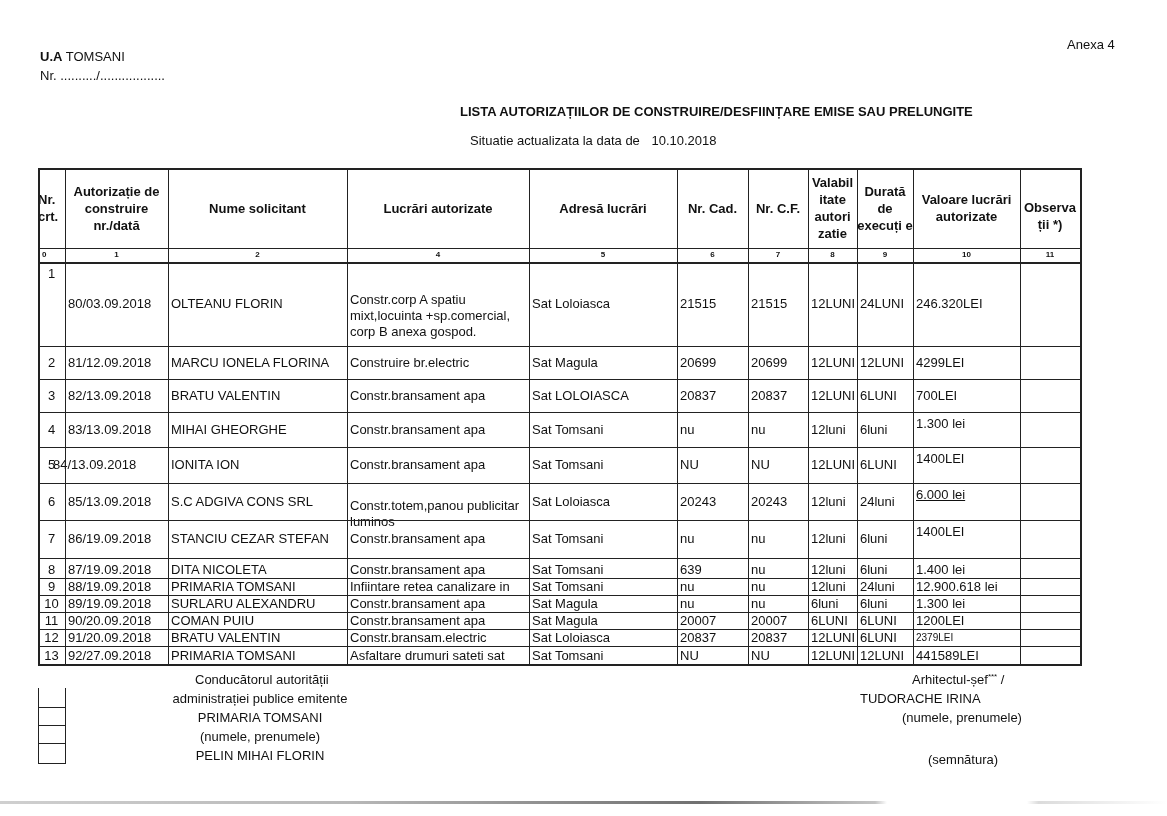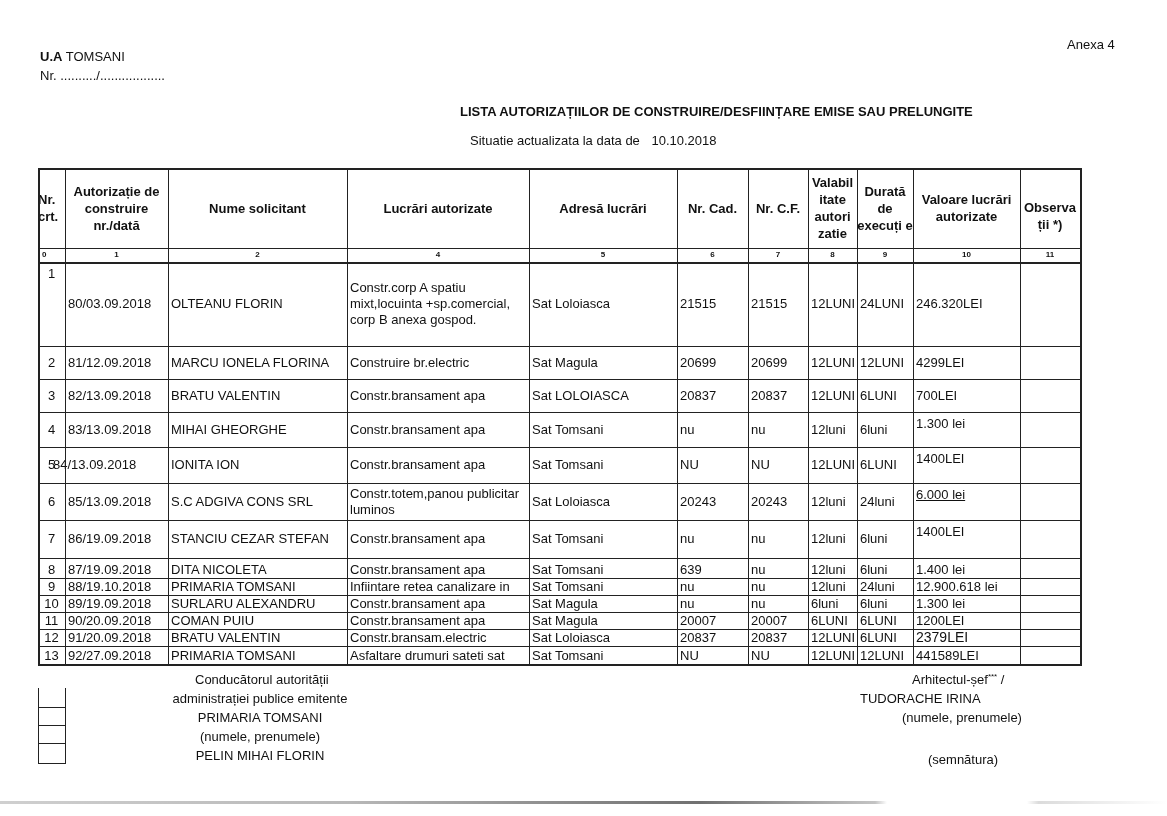--- a/index.html
+++ b/index.html
@@ -4,21 +4,21 @@
 <style>
   html, body { margin:0; padding:0; background:#fff; }
   body { width:1167px; height:816px; position:relative; overflow:hidden;
          font-family:"Liberation Sans", "DejaVu Sans", sans-serif; color:#111; }
   .abs { position:absolute; white-space:nowrap; }
   .t13 { font-size:13px; }
   .bold { font-weight:bold; }
   #grid { position:absolute; left:0; top:0; }
   .cell { position:absolute; font-size:13px; line-height:16px; box-sizing:border-box;
           padding:0 3px; display:flex; align-items:center; overflow:hidden; white-space:nowrap; }
-  .cell.wrap { white-space:normal; }
+  .cell.wrap { white-space:normal;margin-top:12px; }
   .cell.top { align-items:flex-start; padding-top:4px; }
   .hcell { position:absolute; font-size:13px; font-weight:bold; line-height:17px; text-align:center;
            display:flex; align-items:center; justify-content:center; box-sizing:border-box; white-space:normal; overflow:hidden; }
   .ncell { position:absolute; font-size:8px; font-weight:bold; text-align:center; line-height:14px; }
   .line { position:absolute; background:#222; }
   .footer-text { position:absolute; font-size:13px; text-align:center; white-space:nowrap; }
   .sbox { position:absolute; border:1px solid #222; box-sizing:border-box; }
   .scan { position:absolute; left:0; top:801px; width:1167px; height:3px;
           background:linear-gradient(90deg,#bbb 0%,#999 30%,#333 60%,#aaa 75%,#fff 76%,#fff 88%,#ccc 89%,#fff 100%); opacity:.7; }
 </style>
@@ -159,21 +159,21 @@
       <div class="cell" style="left: 529px; top: 561px; width: 148px; height: 17px; font-size: 13px; line-height: 15px;">Sat Tomsani</div>
       <div class="cell" style="left: 677px; top: 561px; width: 71px; height: 17px; font-size: 13px; line-height: 15px;">639</div>
       <div class="cell" style="left: 748px; top: 561px; width: 60px; height: 17px; font-size: 13px; line-height: 15px;">nu</div>
       <div class="cell" style="left: 808px; top: 561px; width: 49px; height: 17px; font-size: 13px; line-height: 15px;">12luni</div>
       <div class="cell" style="left: 857px; top: 561px; width: 56px; height: 17px; font-size: 13px; line-height: 15px;">6luni</div>
       <div class="cell" style="left: 913px; top: 561px; width: 107px; height: 17px; font-size: 13px; line-height: 15px;">1.400 lei</div>
       <div class="cell" style="left: 1020px; top: 561px; width: 60px; height: 17px; font-size: 13px; line-height: 15px;"></div>
     </div>
     <div style="position: absolute; left: 0px; top: 0px;">
       <div class="cell" style="left: 38px; top: 578px; width: 27px; height: 17px; justify-content: center; font-size: 13px; line-height: 15px;">9</div>
-      <div class="cell" style="left: 65px; top: 578px; width: 103px; height: 17px; font-size: 13px; line-height: 15px;">88/19.10.2018</div>
+      <div class="cell" style="left: 65px; top: 578px; width: 103px; height: 17px; font-size: 13px; line-height: 15px;">88/19.09.2018</div>
       <div class="cell" style="left: 168px; top: 578px; width: 179px; height: 17px; font-size: 13px; line-height: 15px;">PRIMARIA TOMSANI</div>
       <div class="cell" style="left: 347px; top: 578px; width: 182px; height: 17px; font-size: 13px; line-height: 15px;">Infiintare retea canalizare in</div>
       <div class="cell" style="left: 529px; top: 578px; width: 148px; height: 17px; font-size: 13px; line-height: 15px;">Sat Tomsani</div>
       <div class="cell" style="left: 677px; top: 578px; width: 71px; height: 17px; font-size: 13px; line-height: 15px;">nu</div>
       <div class="cell" style="left: 748px; top: 578px; width: 60px; height: 17px; font-size: 13px; line-height: 15px;">nu</div>
       <div class="cell" style="left: 808px; top: 578px; width: 49px; height: 17px; font-size: 13px; line-height: 15px;">12luni</div>
       <div class="cell" style="left: 857px; top: 578px; width: 56px; height: 17px; font-size: 13px; line-height: 15px;">24luni</div>
       <div class="cell" style="left: 913px; top: 578px; width: 107px; height: 17px; font-size: 13px; line-height: 15px;">12.900.618 lei</div>
       <div class="cell" style="left: 1020px; top: 578px; width: 60px; height: 17px; font-size: 13px; line-height: 15px;"></div>
     </div>
@@ -206,21 +206,21 @@
     <div style="position: absolute; left: 0px; top: 0px;">
       <div class="cell" style="left: 38px; top: 629px; width: 27px; height: 17px; justify-content: center; font-size: 13px; line-height: 15px;">12</div>
       <div class="cell" style="left: 65px; top: 629px; width: 103px; height: 17px; font-size: 13px; line-height: 15px;">91/20.09.2018</div>
       <div class="cell" style="left: 168px; top: 629px; width: 179px; height: 17px; font-size: 13px; line-height: 15px;">BRATU VALENTIN</div>
       <div class="cell" style="left: 347px; top: 629px; width: 182px; height: 17px; font-size: 13px; line-height: 15px;">Constr.bransam.electric</div>
       <div class="cell" style="left: 529px; top: 629px; width: 148px; height: 17px; font-size: 13px; line-height: 15px;">Sat Loloiasca</div>
       <div class="cell" style="left: 677px; top: 629px; width: 71px; height: 17px; font-size: 13px; line-height: 15px;">20837</div>
       <div class="cell" style="left: 748px; top: 629px; width: 60px; height: 17px; font-size: 13px; line-height: 15px;">20837</div>
       <div class="cell" style="left: 808px; top: 629px; width: 49px; height: 17px; font-size: 13px; line-height: 15px;">12LUNI</div>
       <div class="cell" style="left: 857px; top: 629px; width: 56px; height: 17px; font-size: 13px; line-height: 15px;">6LUNI</div>
-      <div class="cell" style="left: 913px; top: 629px; width: 107px; height: 17px; font-size: 14px; line-height: 15px;">2379LEI</div>
+      <div class="cell" style="left: 913px; top: 629px; width: 107px; height: 17px; font-size: 10px; line-height: 15px;">2379LEI</div>
       <div class="cell" style="left: 1020px; top: 629px; width: 60px; height: 17px; font-size: 13px; line-height: 15px;"></div>
     </div>
     <div style="position: absolute; left: 0px; top: 0px;">
       <div class="cell" style="left: 38px; top: 646px; width: 27px; height: 18px; justify-content: center; font-size: 13px; line-height: 15px;">13</div>
       <div class="cell" style="left: 65px; top: 646px; width: 103px; height: 18px; font-size: 13px; line-height: 15px;">92/27.09.2018</div>
       <div class="cell" style="left: 168px; top: 646px; width: 179px; height: 18px; font-size: 13px; line-height: 15px;">PRIMARIA TOMSANI</div>
       <div class="cell" style="left: 347px; top: 646px; width: 182px; height: 18px; font-size: 13px; line-height: 15px;">Asfaltare drumuri sateti sat</div>
       <div class="cell" style="left: 529px; top: 646px; width: 148px; height: 18px; font-size: 13px; line-height: 15px;">Sat Tomsani</div>
       <div class="cell" style="left: 677px; top: 646px; width: 71px; height: 18px; font-size: 13px; line-height: 15px;">NU</div>
       <div class="cell" style="left: 748px; top: 646px; width: 60px; height: 18px; font-size: 13px; line-height: 15px;">NU</div>

